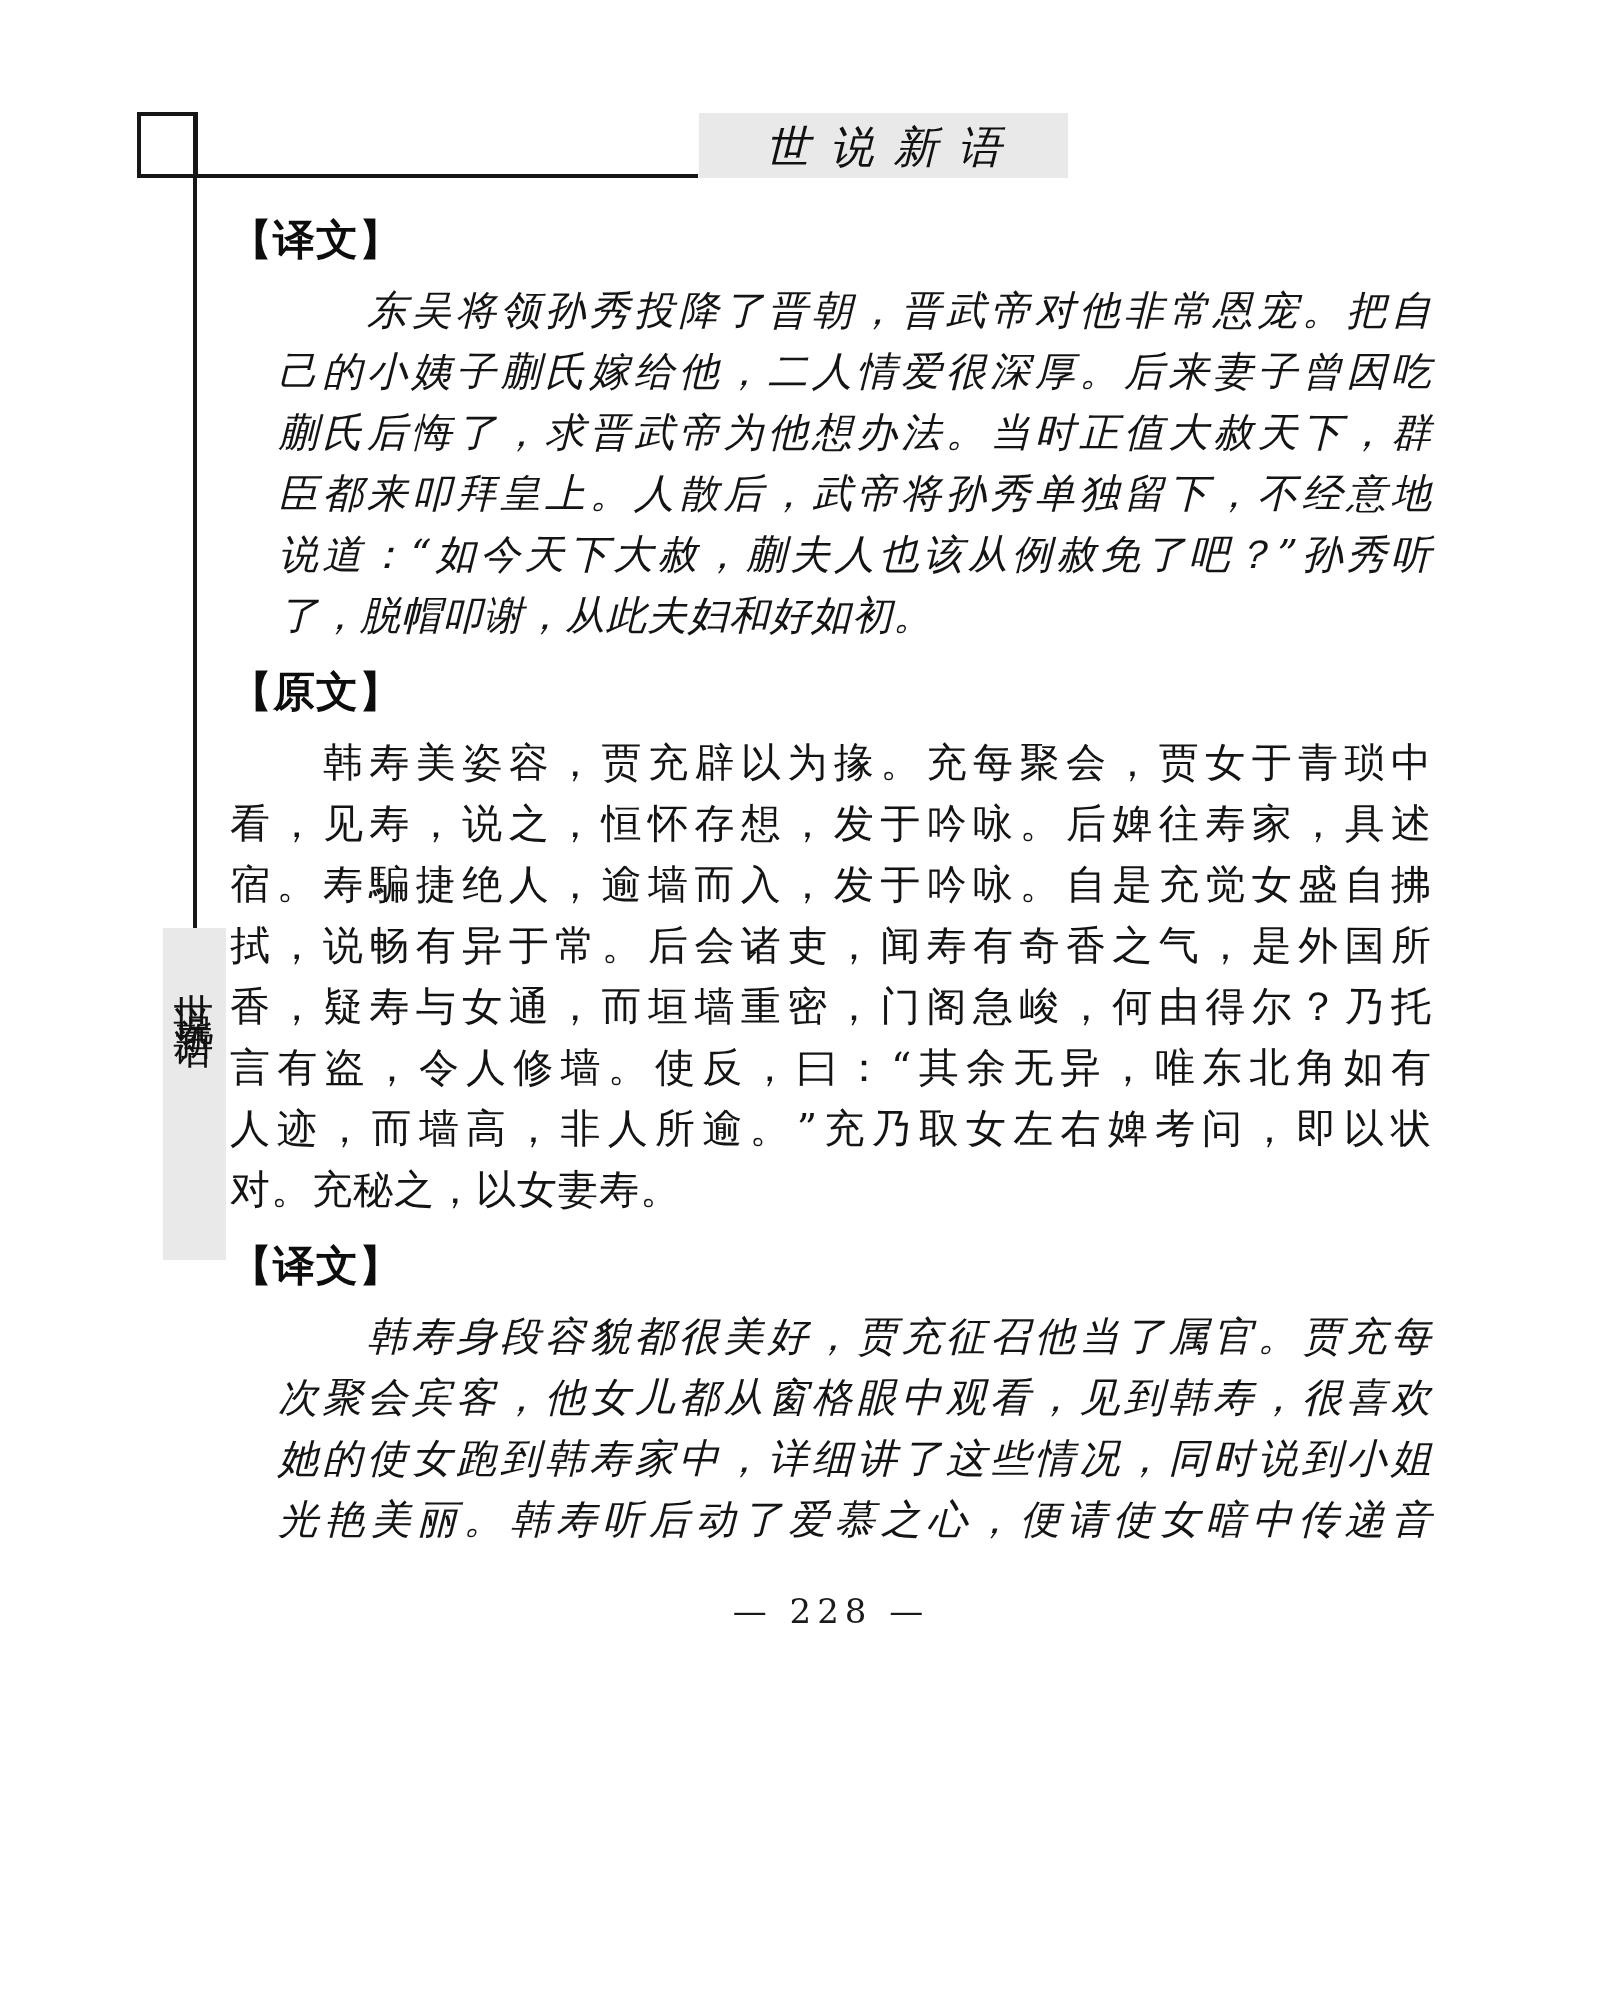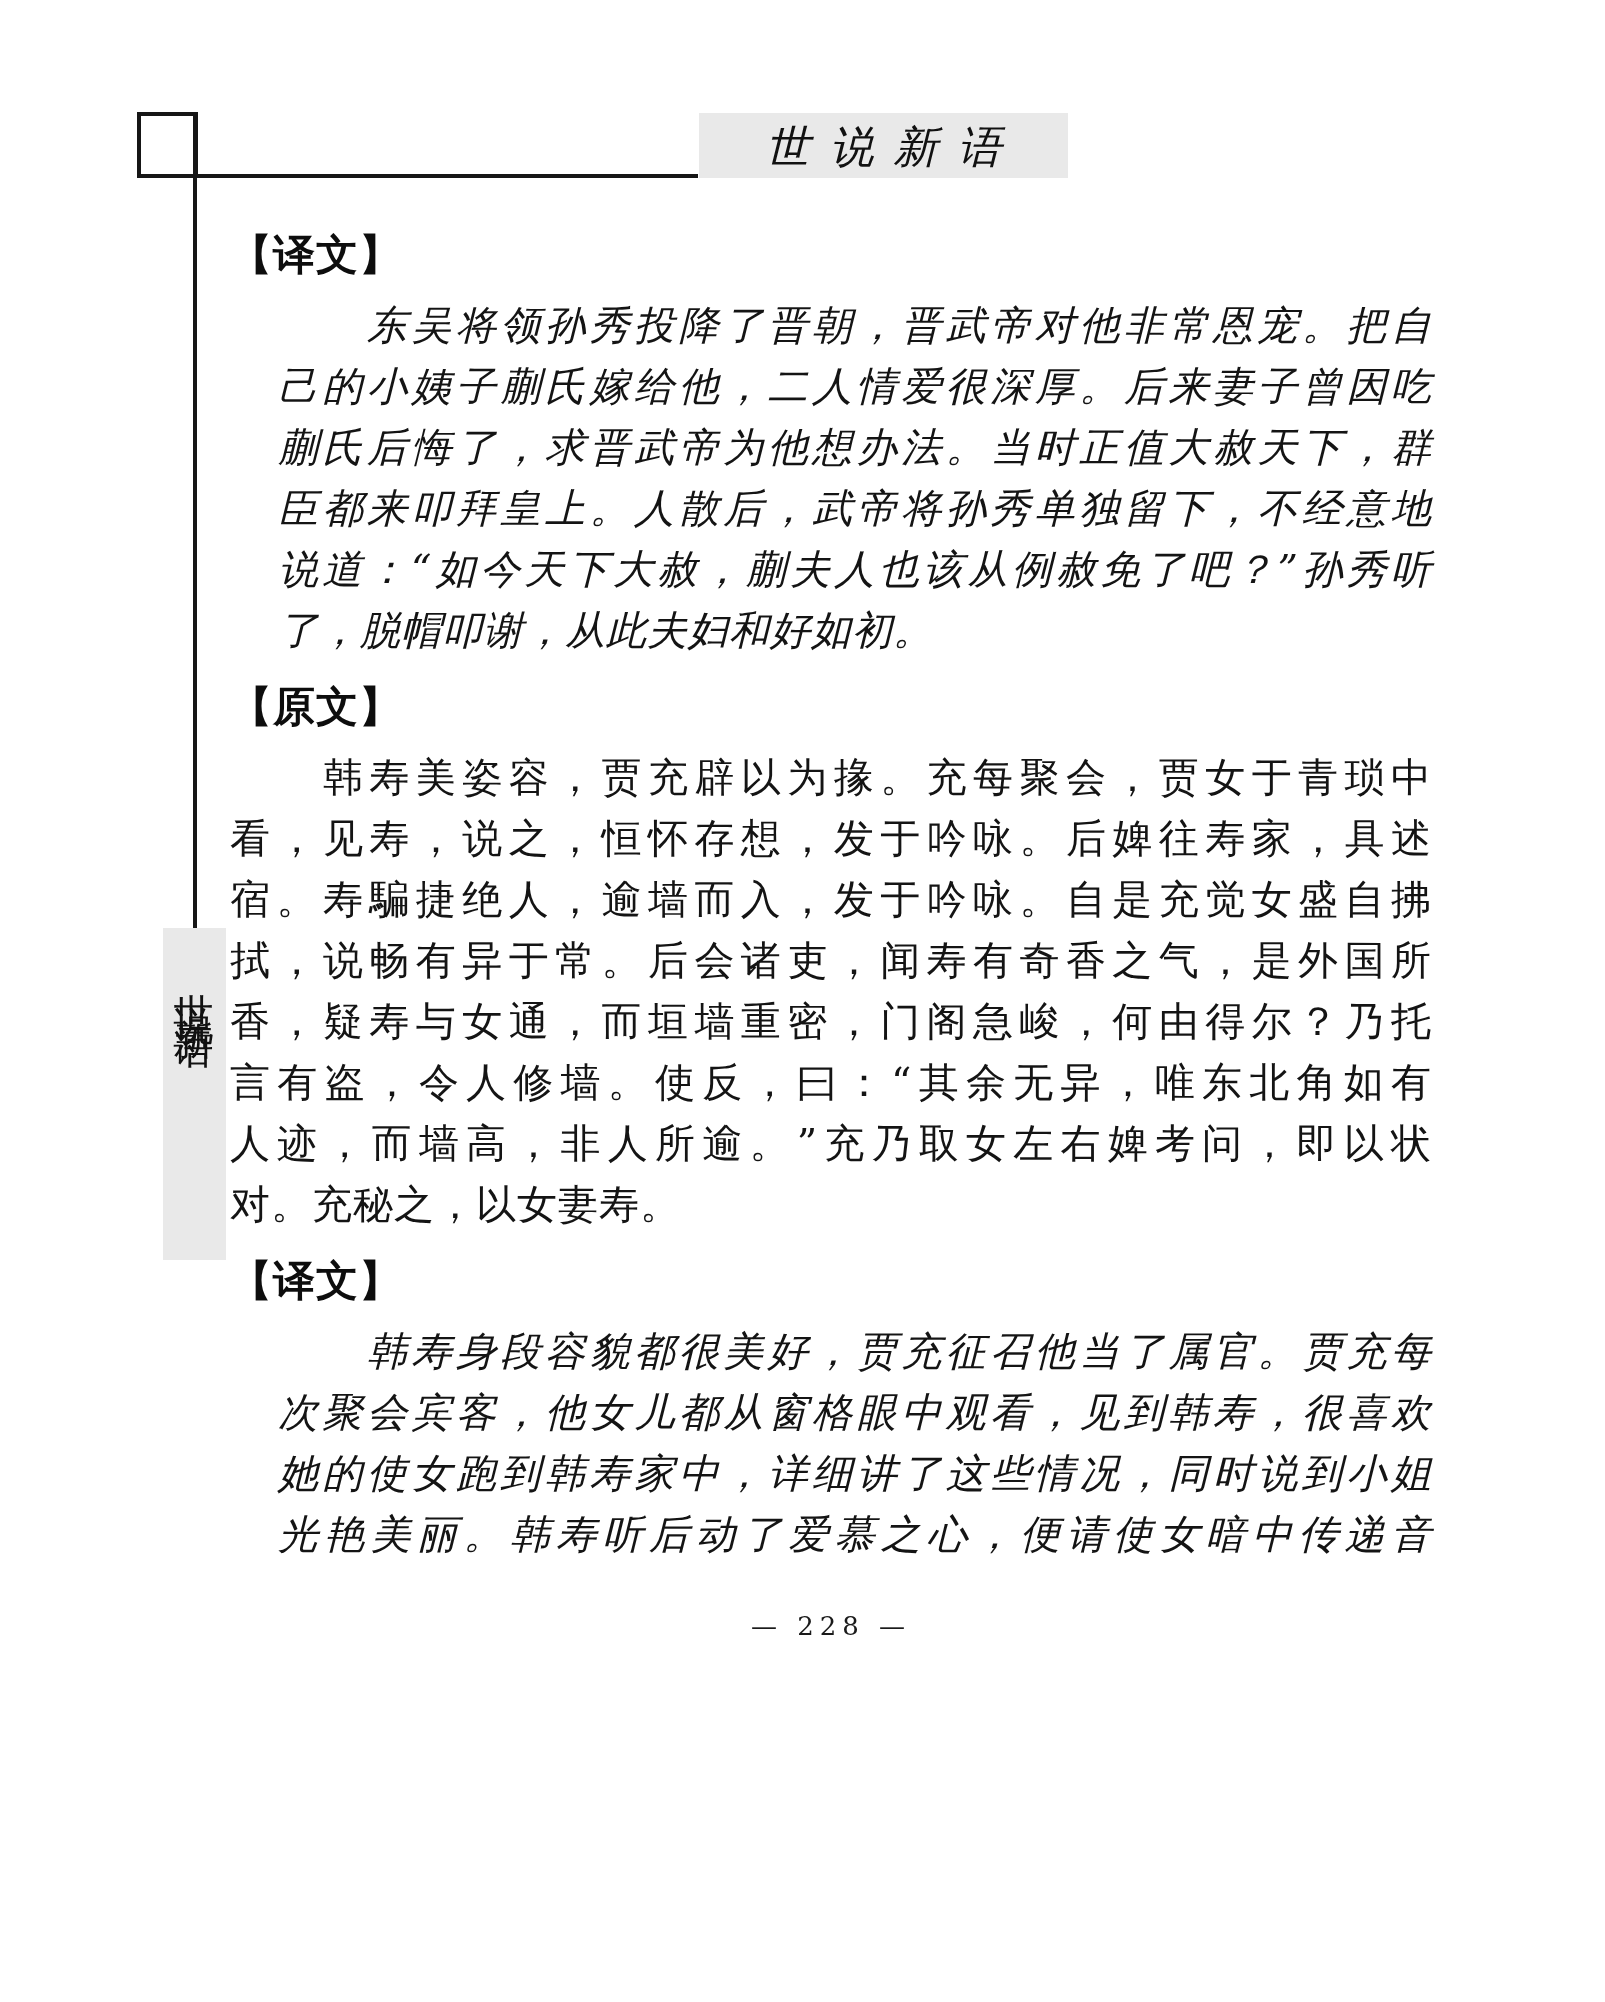--- a/index.html
+++ b/index.html
@@ -41,21 +41,21 @@
     background: #e9e9e9;
     display: flex; justify-content: center;
     padding-top: 34px; box-sizing: border-box;
   }
   .side-tab .vtext {
     writing-mode: vertical-rl; text-orientation: upright;
     font-size: 40px; letter-spacing: 12px; color: #111;
   }
   
   .content {
-    position: absolute; left: 230px; top: 223px;
+    position: absolute; left: 230px; top: 208px;
     width: 1202px;
   }
   .section-heading {
     font-family: "DejaVu Sans", sans-serif;
     font-weight: bold;
     font-size: 42px; line-height: 64px; height: 64px;
     margin: 14px 0 0 0;
     color: #0d0d0d;
     letter-spacing: 1px;
   }
@@ -68,21 +68,21 @@
     text-align: justify; text-align-last: justify;
     text-justify: distribute;
     white-space: nowrap;
   }
   .para.kai .line { font-style: italic; margin-left: 48px; }
   .para.song .line { font-style: normal; }
   .line.last { text-align: right; text-align-last: left; }
   .page-footer {
     margin-top: 36px;
     text-align: center;
-    font-size: 26px; line-height: 50px;
+    font-size: 34px; line-height: 50px;
     letter-spacing: 6px;
     color: #1a1a1a;
   }
 </style>
 </head>
 <body>
 
 <div class="corner-box"></div>
 <div class="h-rule"></div>
 <div class="v-rule"></div>

